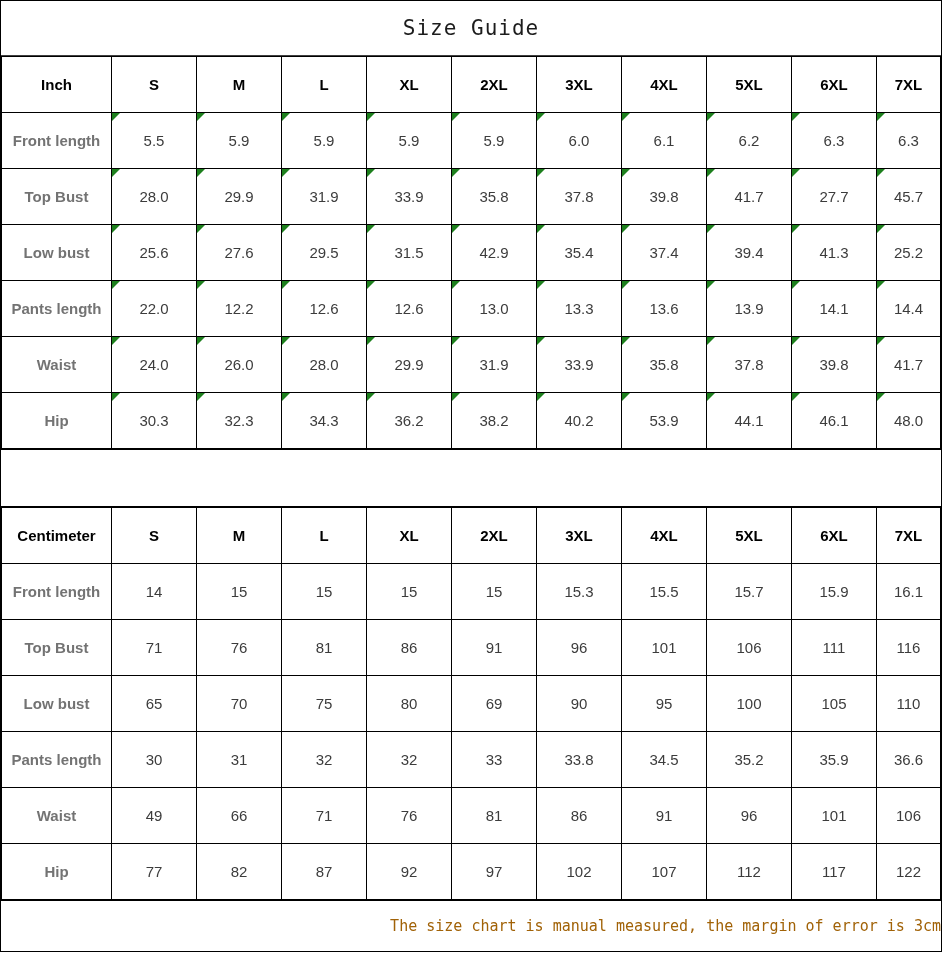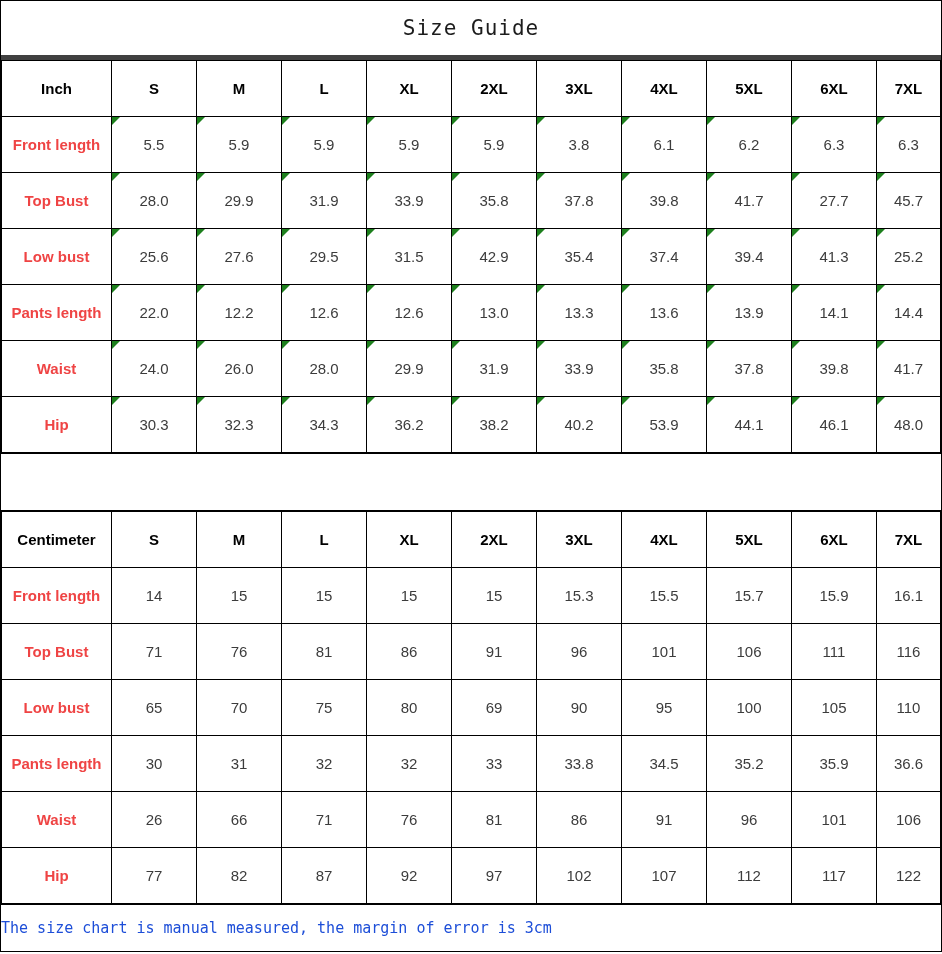--- a/index.html
+++ b/index.html
@@ -3,46 +3,46 @@
 <meta charset="utf-8">
 <style>
   html,body{margin:0;padding:0;background:#ffffff;}
   .sheet{
     width:942px;height:952px;box-sizing:border-box;
     border:1px solid #000;background:#fff;
     display:flex;flex-direction:column;
     font-family:"Liberation Sans",sans-serif;color:#000;
   }
   .title-row{
-    height:54px;flex:0 0 54px;border-bottom:5px solid #404040;
+    height:54px;flex:0 0 54px;border-bottom:1px solid #404040;
     display:flex;align-items:center;justify-content:center;
     font-family:"DejaVu Sans Mono",monospace;font-size:21px;color:#1c1c1c;
     letter-spacing:1px;
   }
   table.size-table{border-collapse:collapse;table-layout:fixed;width:100%;flex:0 0 auto;}
   .col-label{width:110px;}
   .col-size{width:85px;}
   .col-last{width:64px;}
   .size-table th,.size-table td{
     border:1px solid #000;height:55px;box-sizing:content-box;
     text-align:center;vertical-align:middle;padding:0;
   }
   .size-table thead th{font-weight:bold;font-size:15px;color:#000;margin-left:27px;}
-  .size-table tbody th{font-weight:bold;font-size:15px;color:#ef4444;}
+  .size-table tbody th{font-weight:bold;font-size:15px;color:#737373;}
   .size-table td{font-size:15px;color:#3c3c3c;position:relative;}
   .flag{
     position:absolute;top:0;left:0;width:8px;height:8px;
     background:var(--flag-green,#1d801d);
     clip-path:polygon(0 0,100% 0,0 100%);
   }
   .gap-row{height:56px;flex:0 0 56px;border-top:1px solid #000;border-bottom:1px solid #000;background:#fff;}
   .footer-row{
-    flex:1;display:flex;align-items:center;justify-content:flex-start;
+    flex:1;display:flex;align-items:center;justify-content:flex-end;
     border-top:1px solid #000;
-    font-family:"DejaVu Sans Mono",monospace;font-size:15px;color:#1d4ed8;
+    font-family:"DejaVu Sans Mono",monospace;font-size:15px;color:#a16207;
   }
 </style>
 </head>
 <body>
 
 <div class="sheet">
   <div class="title-row">
     <span>Size Guide</span>
   </div>
 
@@ -76,21 +76,21 @@
         </tr>
       </thead>
       <tbody>
         <tr>
           <th>Front length</th>
           <td><span class="flag"></span><span>5.5</span></td>
           <td><span class="flag"></span><span>5.9</span></td>
           <td><span class="flag"></span><span>5.9</span></td>
           <td><span class="flag"></span><span>5.9</span></td>
           <td><span class="flag"></span><span>5.9</span></td>
-          <td><span class="flag"></span><span>3.8</span></td>
+          <td><span class="flag"></span><span>6.0</span></td>
           <td><span class="flag"></span><span>6.1</span></td>
           <td><span class="flag"></span><span>6.2</span></td>
           <td><span class="flag"></span><span>6.3</span></td>
           <td><span class="flag"></span><span>6.3</span></td>
         </tr>
         <tr>
           <th>Top Bust</th>
           <td><span class="flag"></span><span>28.0</span></td>
           <td><span class="flag"></span><span>29.9</span></td>
           <td><span class="flag"></span><span>31.9</span></td>
@@ -236,21 +236,21 @@
           <td><span>32</span></td>
           <td><span>33</span></td>
           <td><span>33.8</span></td>
           <td><span>34.5</span></td>
           <td><span>35.2</span></td>
           <td><span>35.9</span></td>
           <td><span>36.6</span></td>
         </tr>
         <tr>
           <th>Waist</th>
-          <td><span>26</span></td>
+          <td><span>49</span></td>
           <td><span>66</span></td>
           <td><span>71</span></td>
           <td><span>76</span></td>
           <td><span>81</span></td>
           <td><span>86</span></td>
           <td><span>91</span></td>
           <td><span>96</span></td>
           <td><span>101</span></td>
           <td><span>106</span></td>
         </tr>

